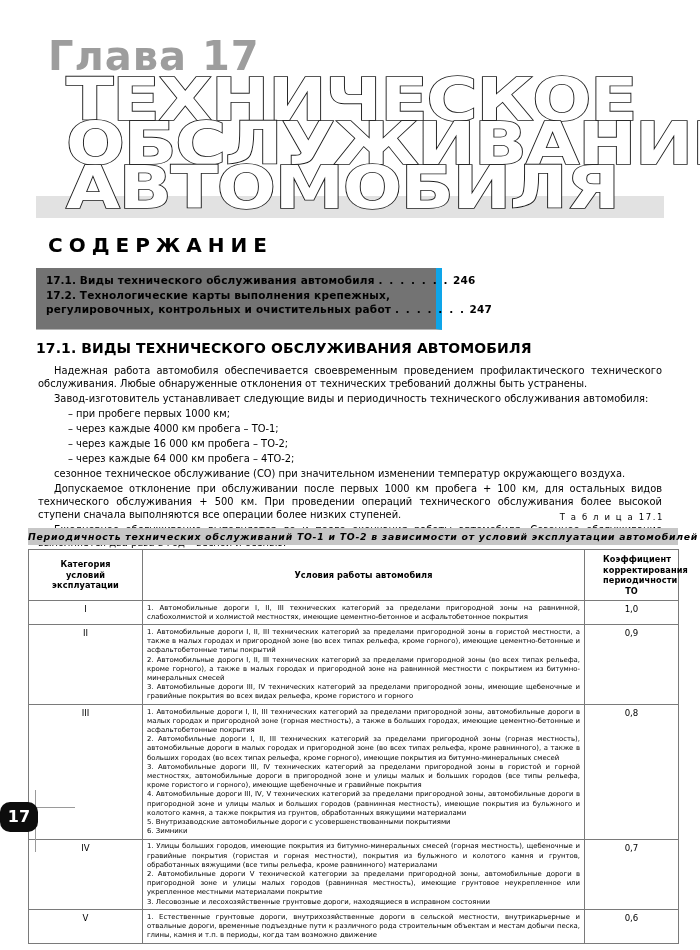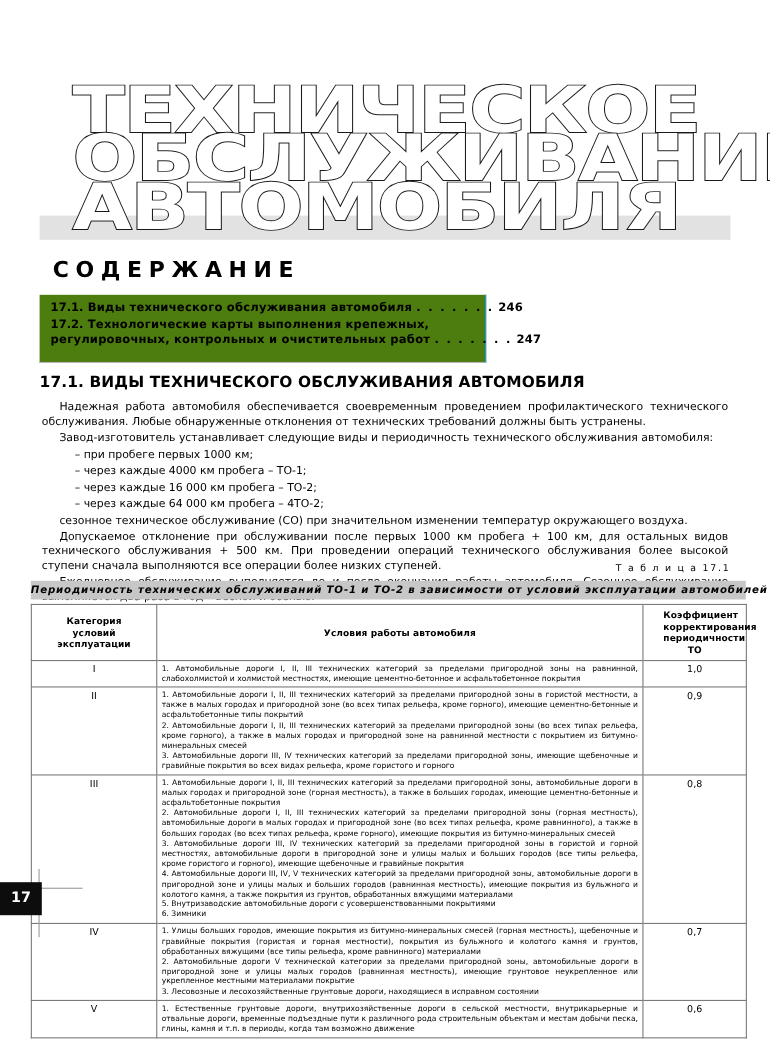--- a/index.html
+++ b/index.html
@@ -68,22 +68,22 @@
     font-weight: bold;
     letter-spacing: 6px;
     color: #000;
   }
   .toc-box {
     position: absolute;
     left: 36px;
     top: 268px;
     width: 406px;
     height: 62px;
-    background: #4d7c0f;
-    border-right: 1px solid #0ea5e9;
+    background: #737373;
+    border-right: 6px solid #0ea5e9;
     border-bottom: 1px solid #b4b4b4;
     box-sizing: border-box;
     padding: 5px 8px 4px 10px;
   }
   .toc-line {
     font-size: 10.5px;
     font-weight: bold;
     line-height: 14.5px;
     letter-spacing: 0.2px;
     white-space: nowrap;
@@ -190,24 +190,25 @@
 
   
   .page-tab {
     position: absolute;
     left: 0;
     top: 802px;
     width: 38px;
     height: 30px;
     background: #0d0d0d;
     color: #ffffff;
-    font-size: 13px;
+    font-size: 16px;
     font-weight: bold;
     text-align: center;
     line-height: 30px;
+    border-radius: 10px;
   }
   .crop-v {
     position: absolute;
     left: 35px;
     top: 790px;
     width: 1px;
     height: 62px;
     background: #9a9a9a;
   }
   .crop-h {
@@ -217,20 +218,21 @@
     width: 40px;
     height: 1px;
     background: #9a9a9a;
   }
 </style>
 </head>
 <body>
 
 <div class="header-block">
   <div class="gray-band"></div>
+  <div class="chapter-label">Глава 17</div>
   <div class="outline-title l1">ТЕХНИЧЕСКОЕ</div>
   <div class="outline-title l2">ОБСЛУЖИВАНИЕ</div>
   <div class="outline-title l3">АВТОМОБИЛЯ</div>
 </div>
 
 <div class="toc-heading">СОДЕРЖАНИЕ</div>
 
 <div class="toc-box">
   <div class="toc-line">
     <span class="toc-num">17.1.</span>

